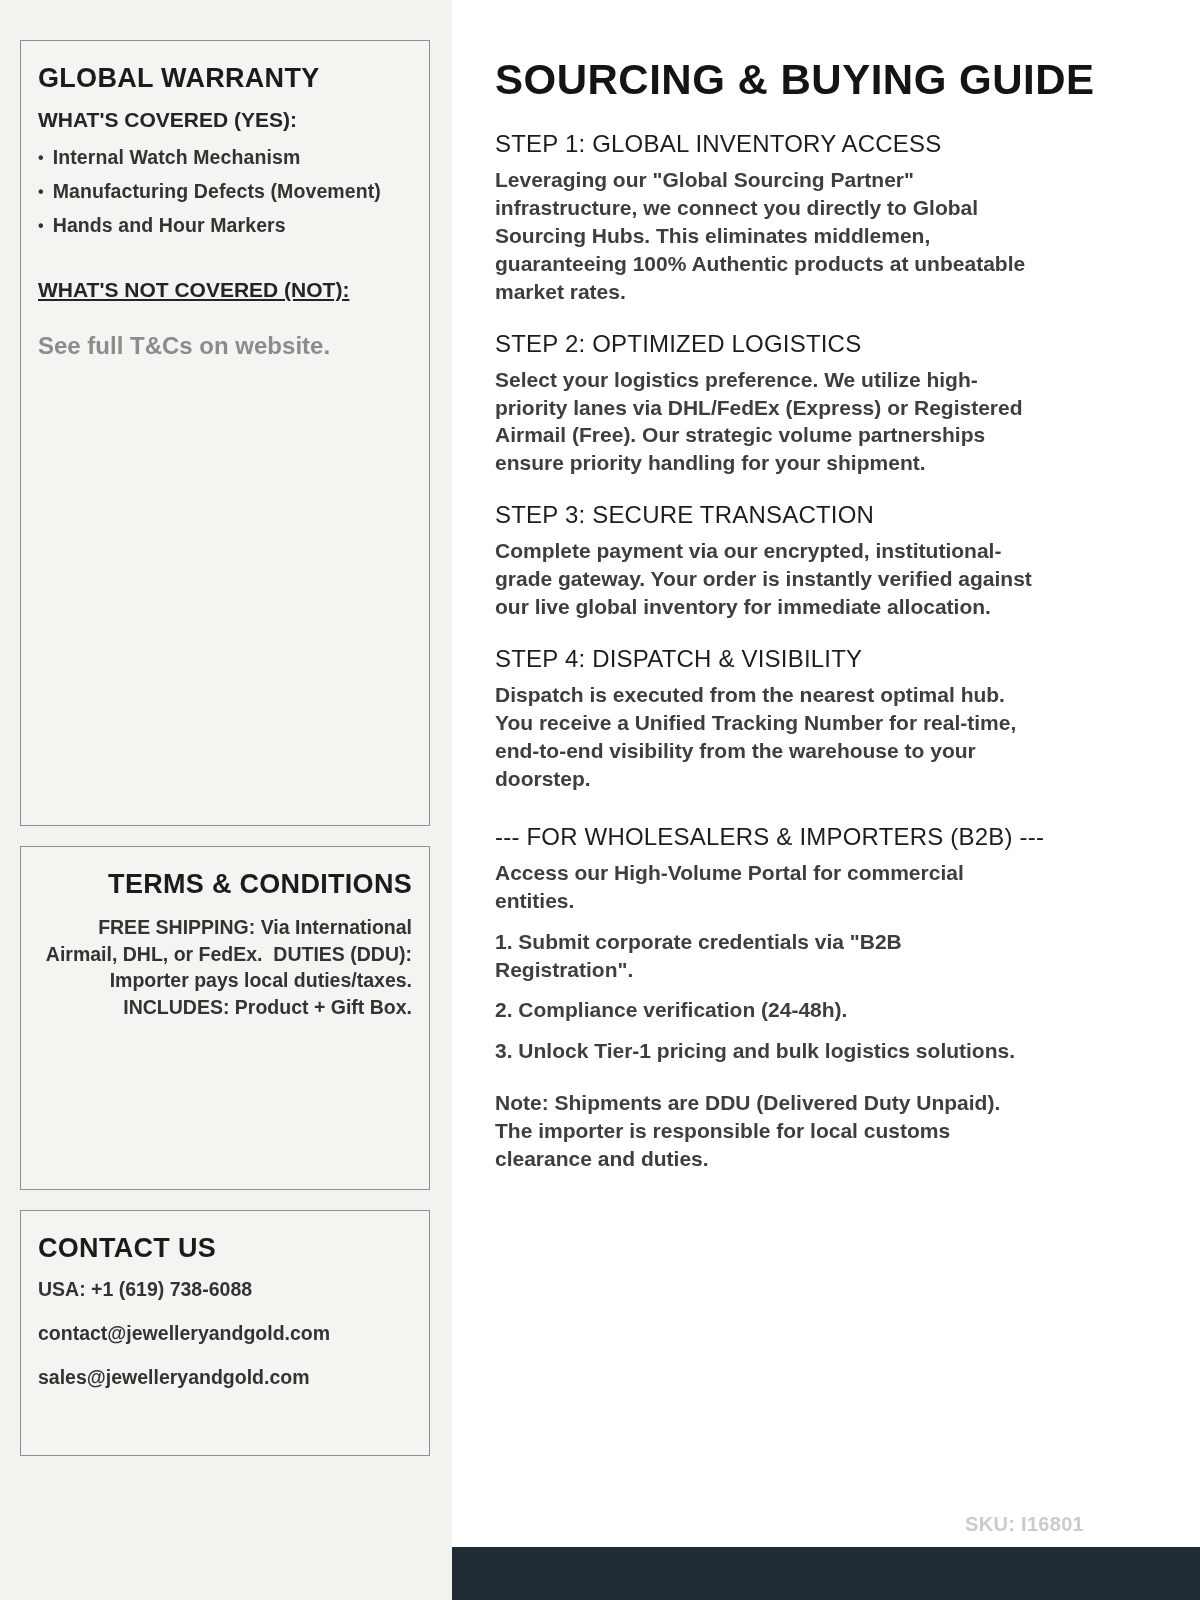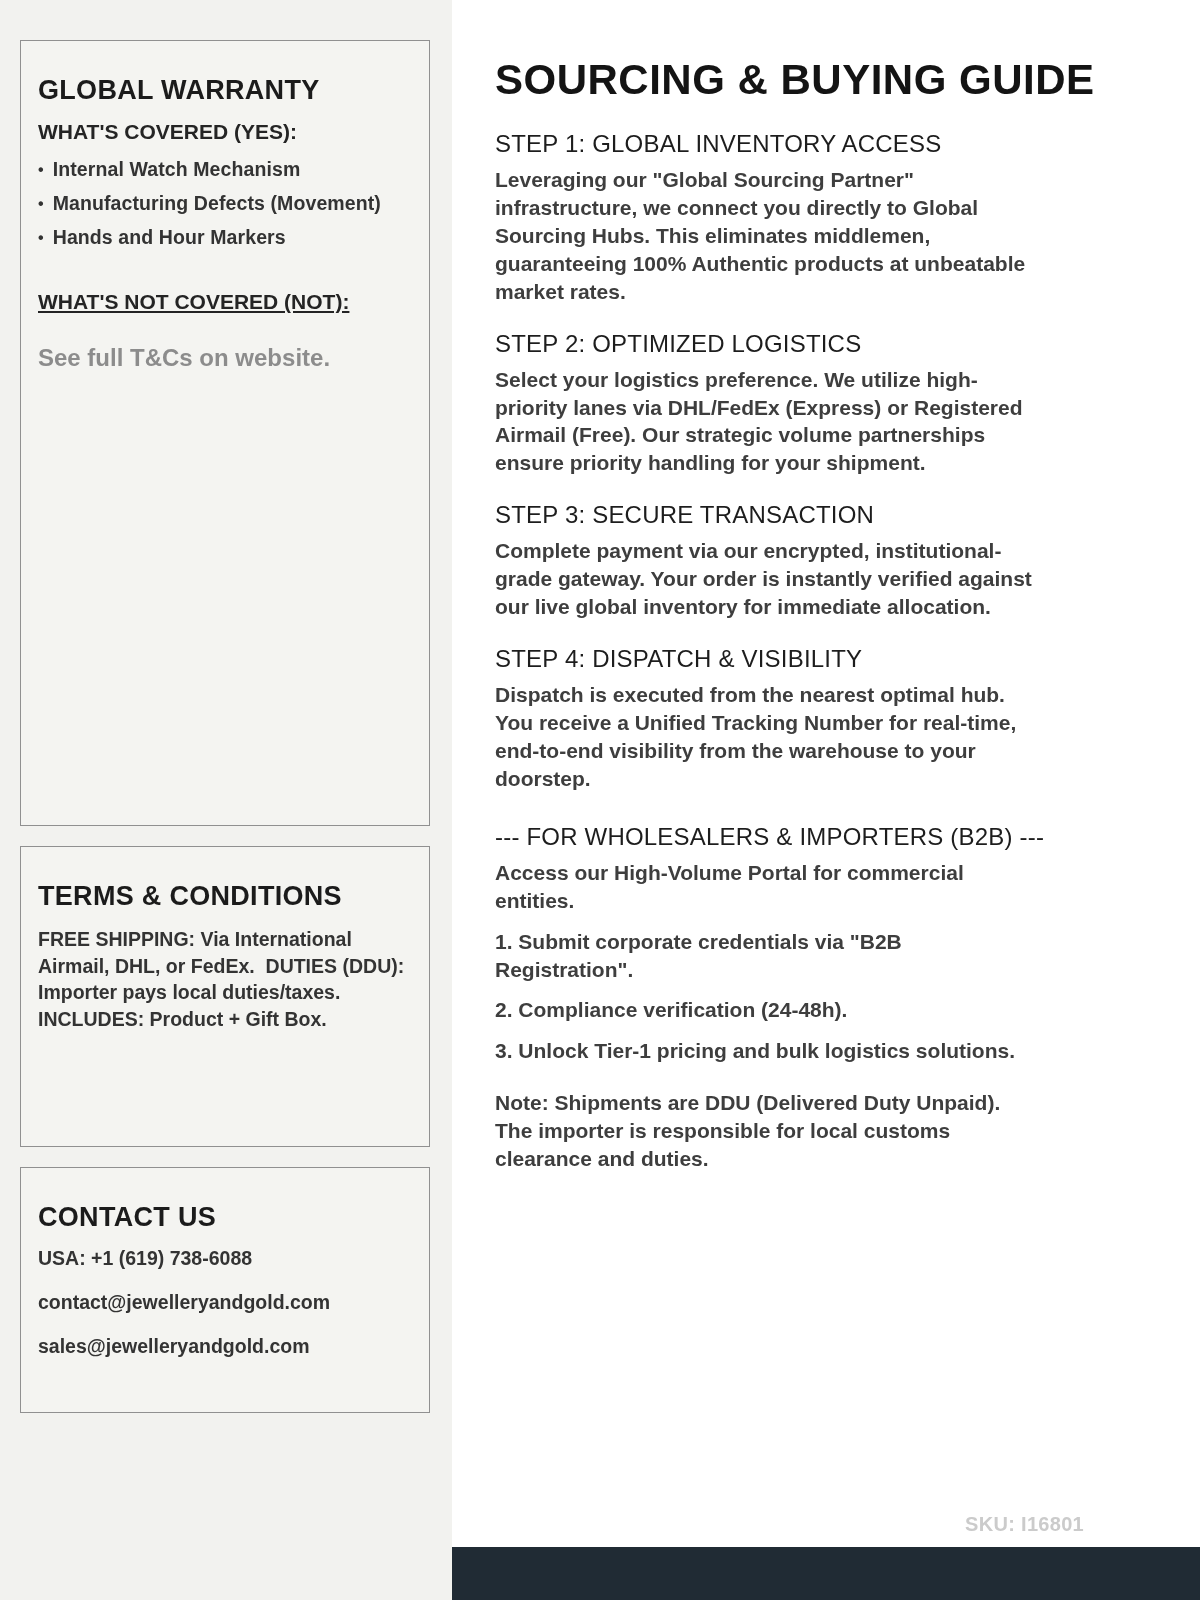--- a/index.html
+++ b/index.html
@@ -21,24 +21,24 @@
   .sidebar {
     width: 452px;
     min-width: 452px;
     height: 100%;
     background: #f2f2ef;
     padding: 40px 22px 0 20px;
   }
   .box {
     border: 1.5px solid #909090;
     background: #f4f4f1;
-    padding: 24px 17px 16px 17px;
+    padding: 12px 17px 16px 17px;
   }
   .warranty-box { height: 786px; }
-  .terms-box    { height: 301px; margin-top: 20px; }
+  .terms-box    { height: 344px; margin-top: 20px; text-align: right; }
   .contact-box  { height: 246px; margin-top: 20px; }
 
   .box-title {
     font-size: 27px;
     font-weight: 700;
     color: #1b1b1b;
     letter-spacing: 0.3px;
     margin: 10px 0 14px 0;
   }
   .sub-heading {

